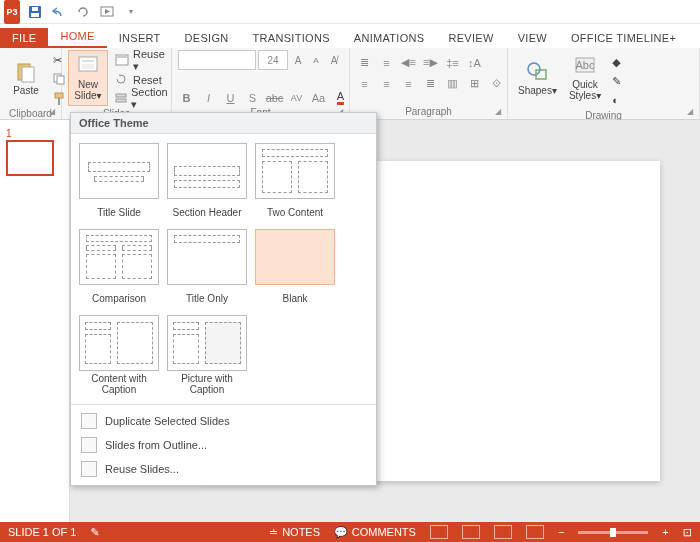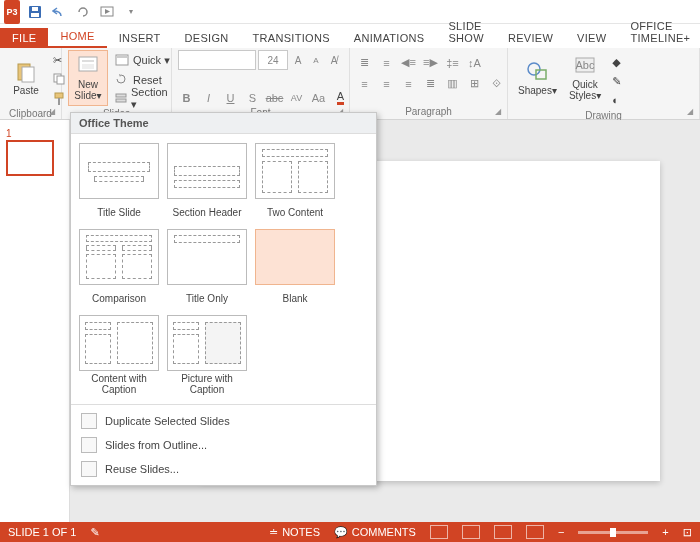--- a/index.html
+++ b/index.html
@@ -86,21 +86,20 @@
   <div class="qat-btn" style="font-size:8px;color:#888">▾</div>
 </div>
 
 <div class="tabs">
   <div class="tab file">FILE</div>
   <div class="tab active">HOME</div>
   <div class="tab">INSERT</div>
   <div class="tab">DESIGN</div>
   <div class="tab">TRANSITIONS</div>
   <div class="tab">ANIMATIONS</div>
-  <div class="tab">SLIDE SHOW</div>
   <div class="tab">REVIEW</div>
   <div class="tab">VIEW</div>
   <div class="tab">OFFICE TIMELINE+</div>
 </div>
 
 <div class="ribbon">
 
   <div class="group" style="width:62px">
     <div class="group-body">
       <div class="big-btn">
@@ -152,21 +151,21 @@
 Slide▾</div>
       </div>
       <div class="small-col">
         <div class="small-btn">
             <span class="ic">
               <svg width="14" height="12">
                 <rect x="1" y="1" width="12" height="10" fill="#fff" stroke="#999"></rect>
                 <rect x="2" y="2" width="10" height="2" fill="#ccc"></rect>
               </svg>
             </span>
-            <span>Quick ▾</span>
+            <span>Reuse ▾</span>
           </div>
         <div class="small-btn">
             <span class="ic">
               <svg width="12" height="12">
                 <path d="M6 2 A4 4 0 1 1 2 6" stroke="#888" fill="none"></path>
                 <path d="M4 1 L6 2 L5 4" fill="#888"></path>
               </svg>
             </span>
             <span>Reset</span>
           </div>

